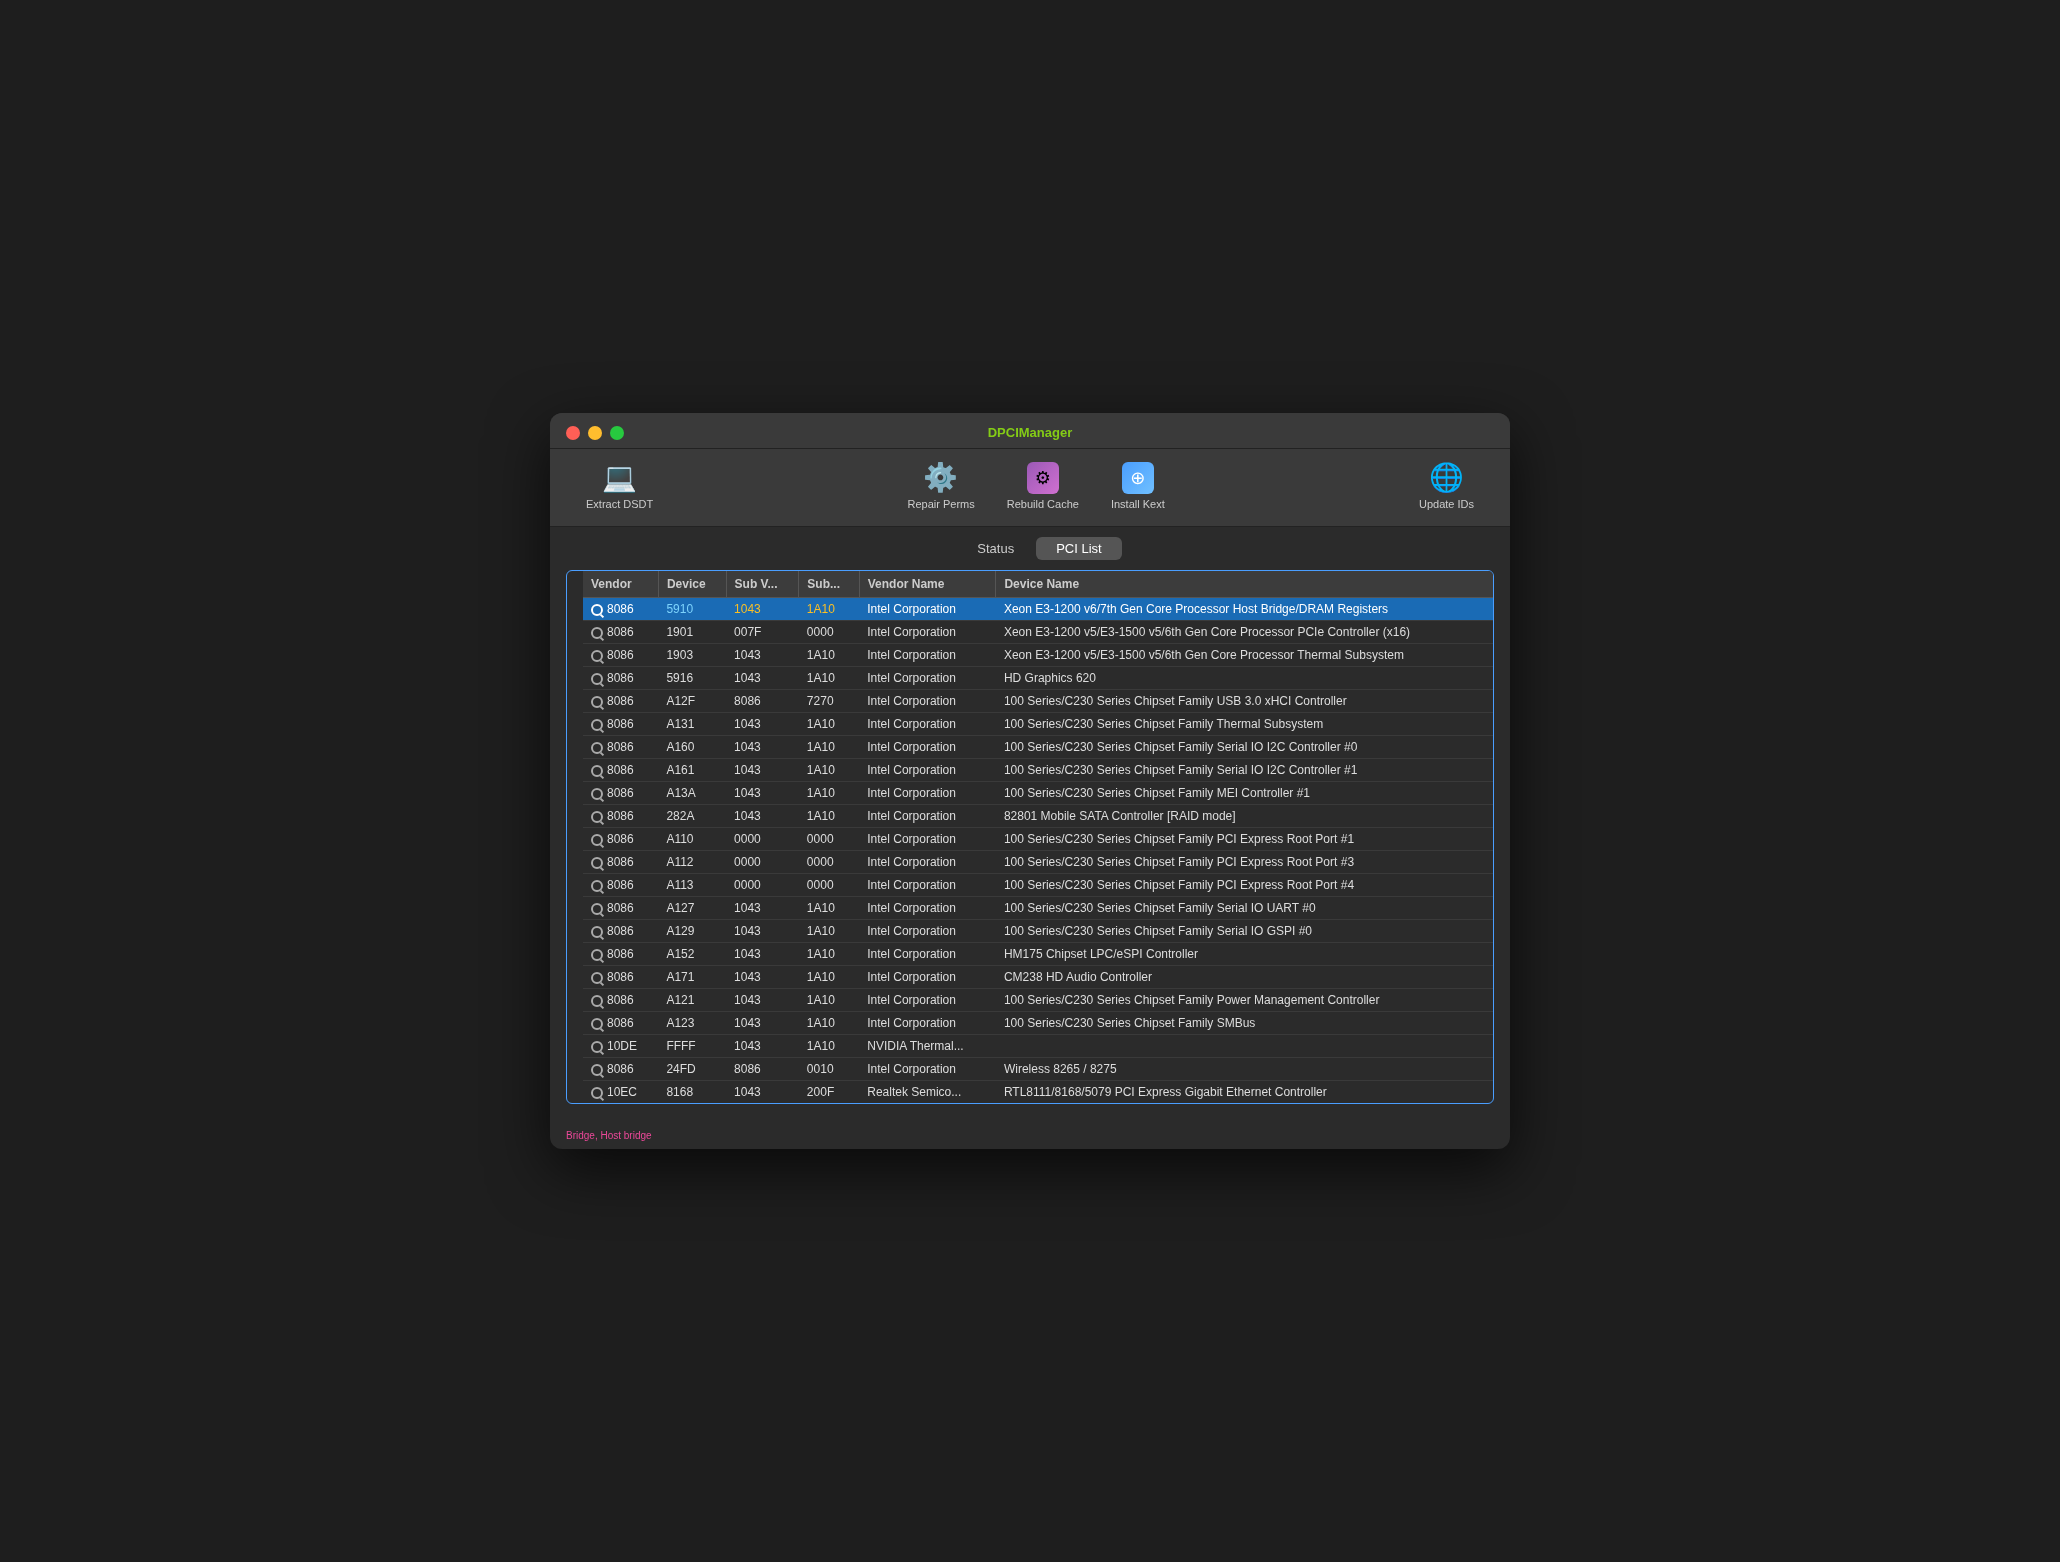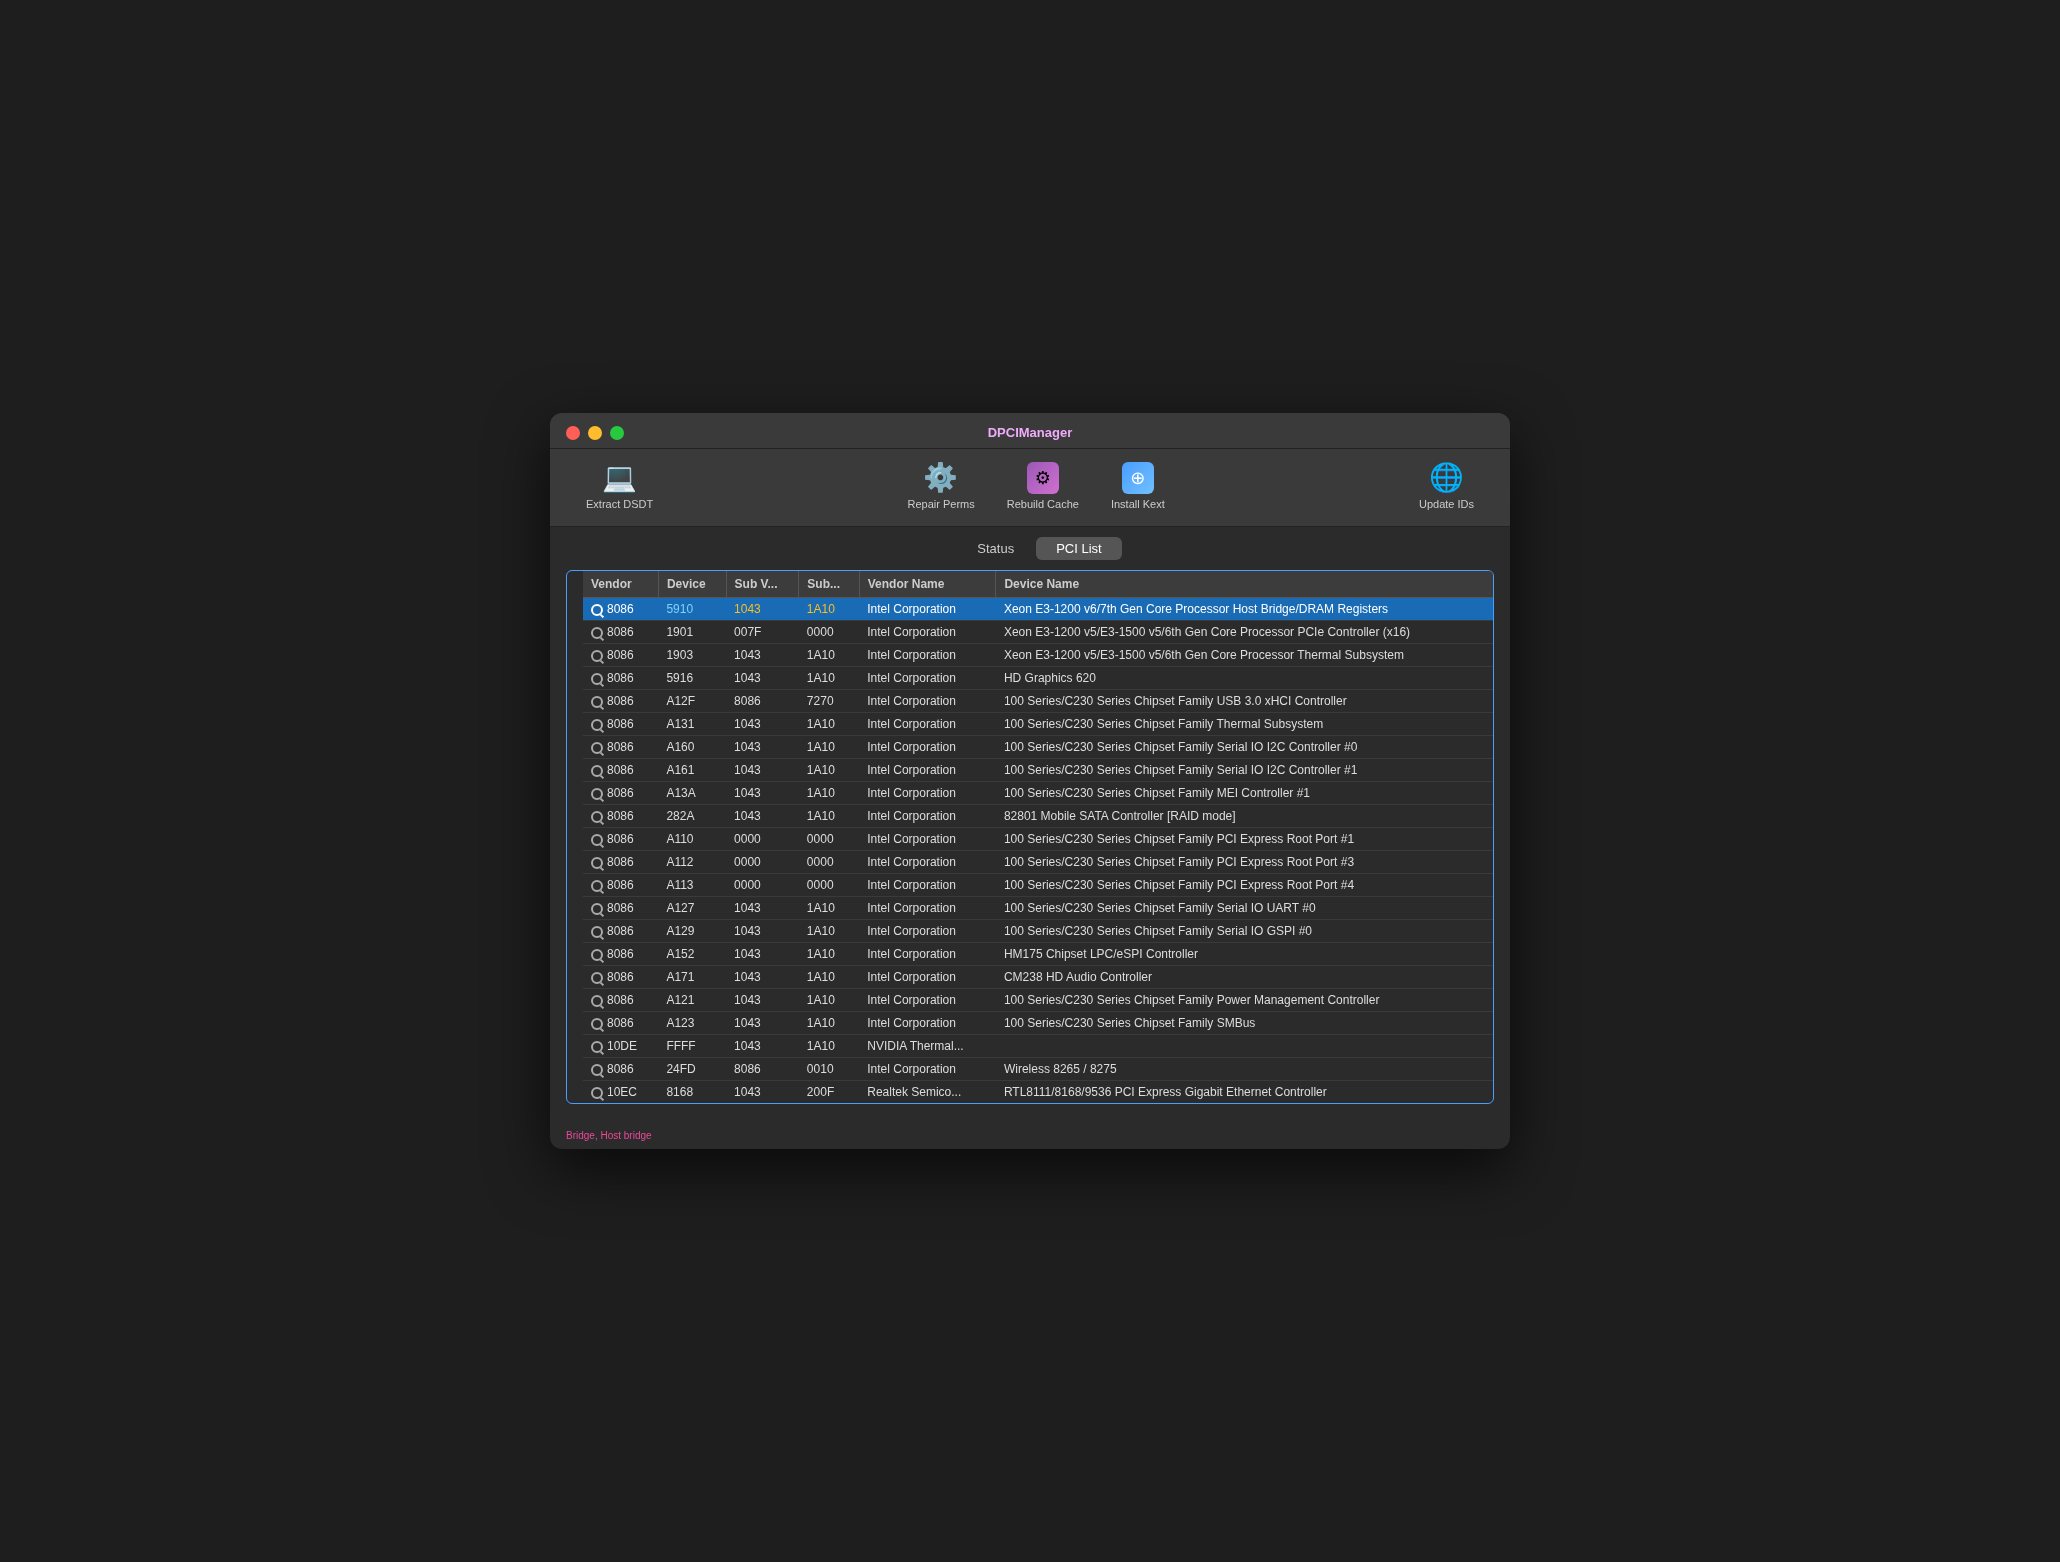--- a/index.html
+++ b/index.html
@@ -44,21 +44,21 @@
       border-radius: 50%;
       cursor: pointer;
     }
     .tl-close { background: #ff5f56; }
     .tl-minimize { background: #ffbd2e; }
     .tl-maximize { background: #27c93f; }
 
     .window-title {
       flex: 1;
       text-align: center;
-      color: #f0abfc;
+      color: #84cc16;
       font-size: 13px;
       font-weight: 600;
     }
 
     .toolbar {
       background: #3a3a3a;
       display: flex;
       align-items: center;
       padding: 8px 20px 12px;
       gap: 0;
@@ -434,21 +434,21 @@
               <td>0010</td>
               <td>Intel Corporation</td>
               <td>Wireless 8265 / 8275</td>
             </tr>
             <tr>
               <td><span class="search-icon-small"></span>10EC</td>
               <td>8168</td>
               <td>1043</td>
               <td>200F</td>
               <td>Realtek Semico...</td>
-              <td>RTL8111/8168/9536 PCI Express Gigabit Ethernet Controller</td>
+              <td>RTL8111/8168/5079 PCI Express Gigabit Ethernet Controller</td>
             </tr>
           </tbody>
       </table>
     </div>
   </div>
 
   <div class="status-bar">
     <span>Bridge, Host bridge</span>
   </div>
 </div>

